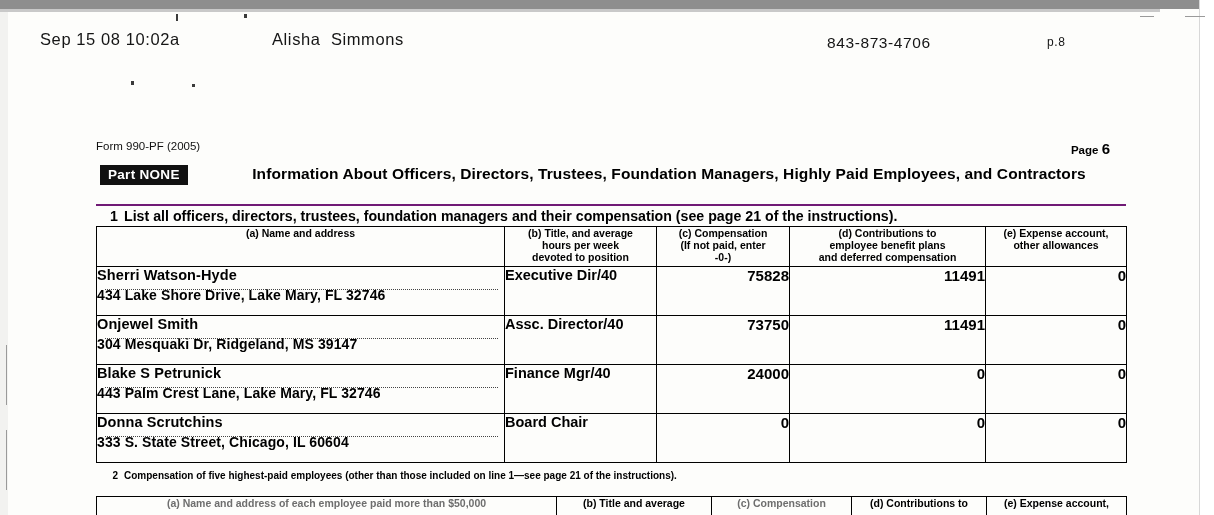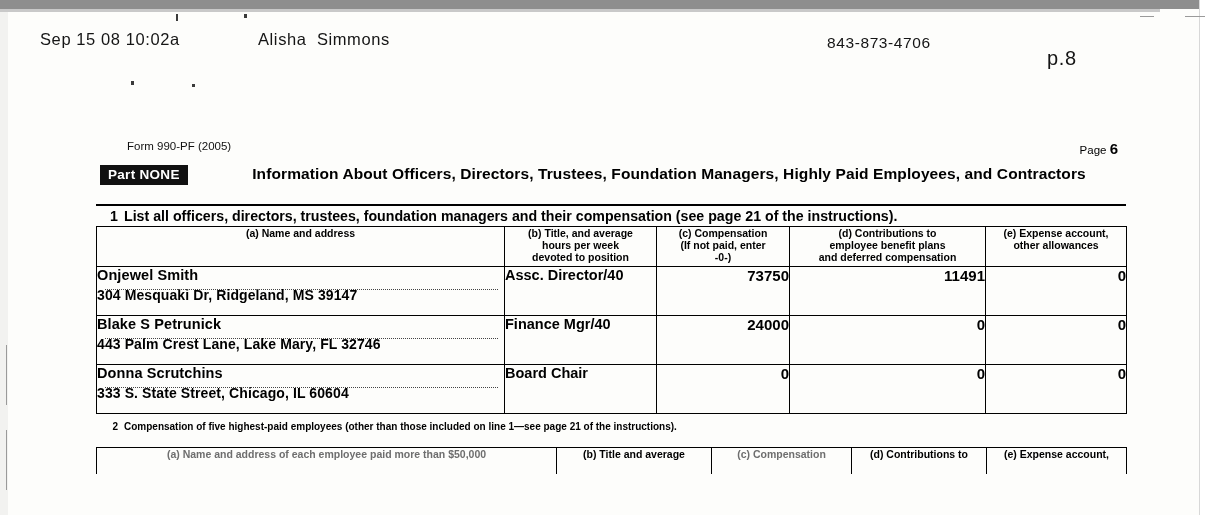--- a/index.html
+++ b/index.html
@@ -62,62 +62,62 @@
     color: #151515;
     text-align: center;
   }
   .fax-date {
     position: absolute;
     left: 40px; top: 0;
     white-space: pre;
   }
   .fax-name {
     position: absolute;
-    left: 258px; top: 0;
+    left: 272px; top: 0;
     white-space: pre;
   }
   .fax-phone {
     position: absolute;
     left: 795px; top: 4px;
     font-size: 15.5px;
     white-space: pre;
     margin-left: 32px;
   }
   .fax-page {
     position: absolute;
-    left: 1047px; top: 17px;
-    font-size: 20px;
+    left: 1047px; top: 5px;
+    font-size: 12px;
   }
   .speck {
     position: absolute;
     background: #3a3a3a;
   }
 
   
   .form {
     position: absolute;
     left: 96px;
     top: 140px;
     width: 1030px;
   }
   .form-top-row {
     position: relative;
     height: 18px;
     font-size: 11.5px;
-    margin-left: 31px;
   }
   .form-id {
     position: absolute;
     left: 0; top: 0;
     color: #111;
   }
   .form-page {
     position: absolute;
-    right: 8px; top: 0;
+    right: 16px; top: 0;
     font-size: 11.5px;
+    font-weight: bold;
   }
   .form-page b {
     font-size: 15px;
   }
 
   .part-row {
     position: relative;
     margin-top: 6px;
     min-height: 40px;
   }
@@ -135,21 +135,21 @@
     margin-left: 116px;
     font-size: 15.5px;
     font-weight: bold;
     line-height: 19px;
     letter-spacing: 0.1px;
     text-align: center;
   }
 
   .line-1 {
     position: relative;
-    border-top: 2px solid #000000;
+    border-top: 2px solid #701a75;
     padding: 2px 0 2px 0;
     font-size: 14.2px;
     font-weight: bold;
   }
   .line-1 .num {
     display: inline-block;
     width: 22px;
     text-align: right;
     padding-right: 6px;
   }
@@ -328,20 +328,31 @@
           <div>(d) Contributions to</div>
           <div>employee benefit plans</div>
           <div>and deferred compensation</div>
         </td>
         <td class="hdr">
           <div>(e) Expense account,</div>
           <div>other allowances</div>
         </td>
       </tr>
 
+      <tr>
+        <td class="cell-name">
+          <div class="nm-line1">Sherri Watson-Hyde</div>
+          <div class="dotrule"></div>
+          <div class="nm-line2">434 Lake Shore Drive, Lake Mary, FL 32746</div>
+        </td>
+        <td class="cell-title">Executive Dir/40</td>
+        <td class="cell-num">75828</td>
+        <td class="cell-num">11491</td>
+        <td class="cell-num">0</td>
+      </tr>
 
       <tr>
         <td class="cell-name">
           <div class="nm-line1">Onjewel Smith</div>
           <div class="dotrule"></div>
           <div class="nm-line2">304 Mesquaki Dr, Ridgeland, MS 39147</div>
         </td>
         <td class="cell-title">Assc. Director/40</td>
         <td class="cell-num">73750</td>
         <td class="cell-num">11491</td>

